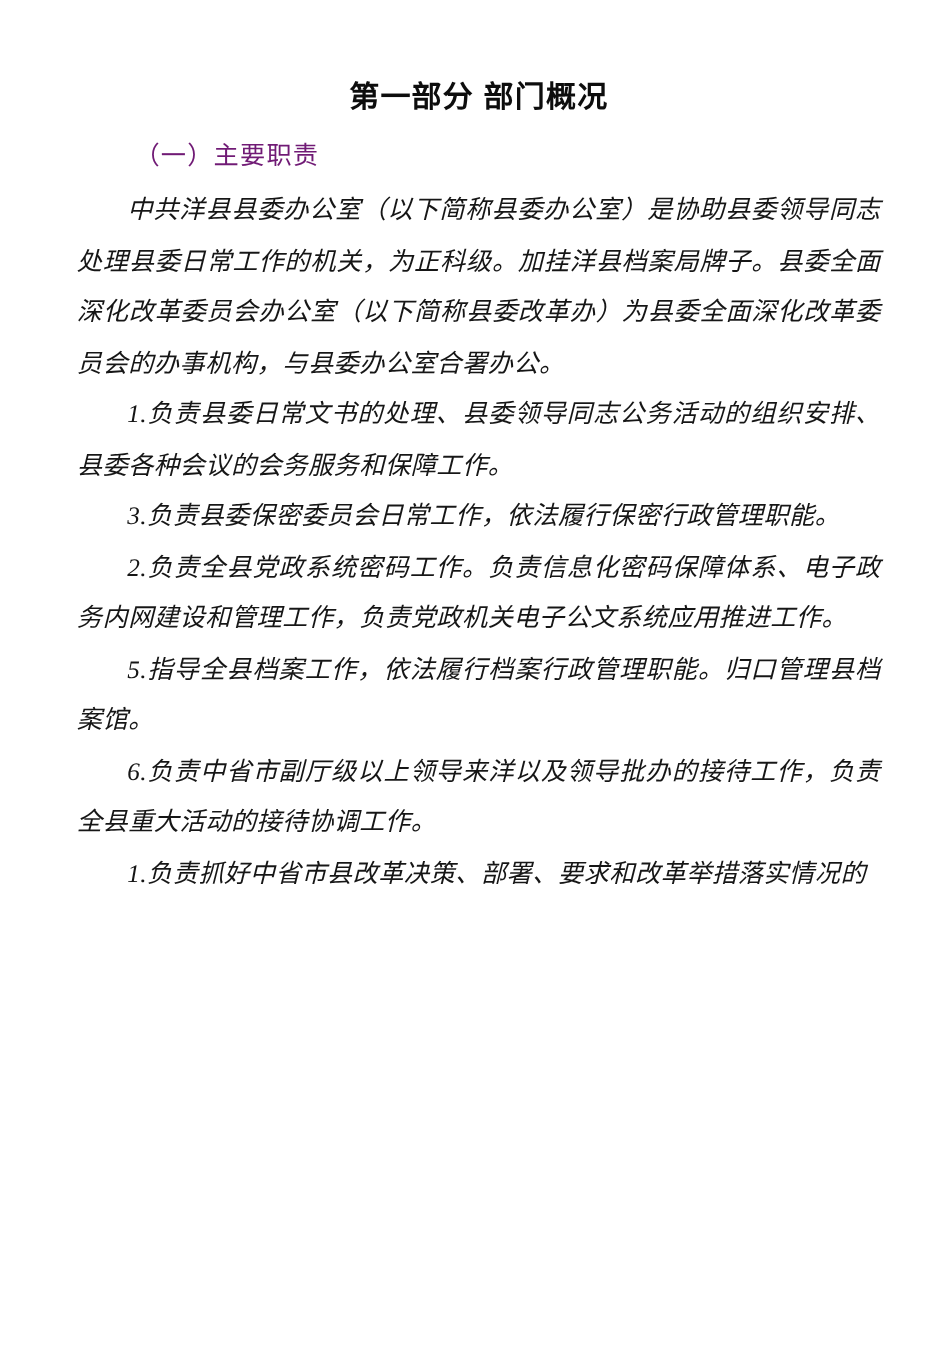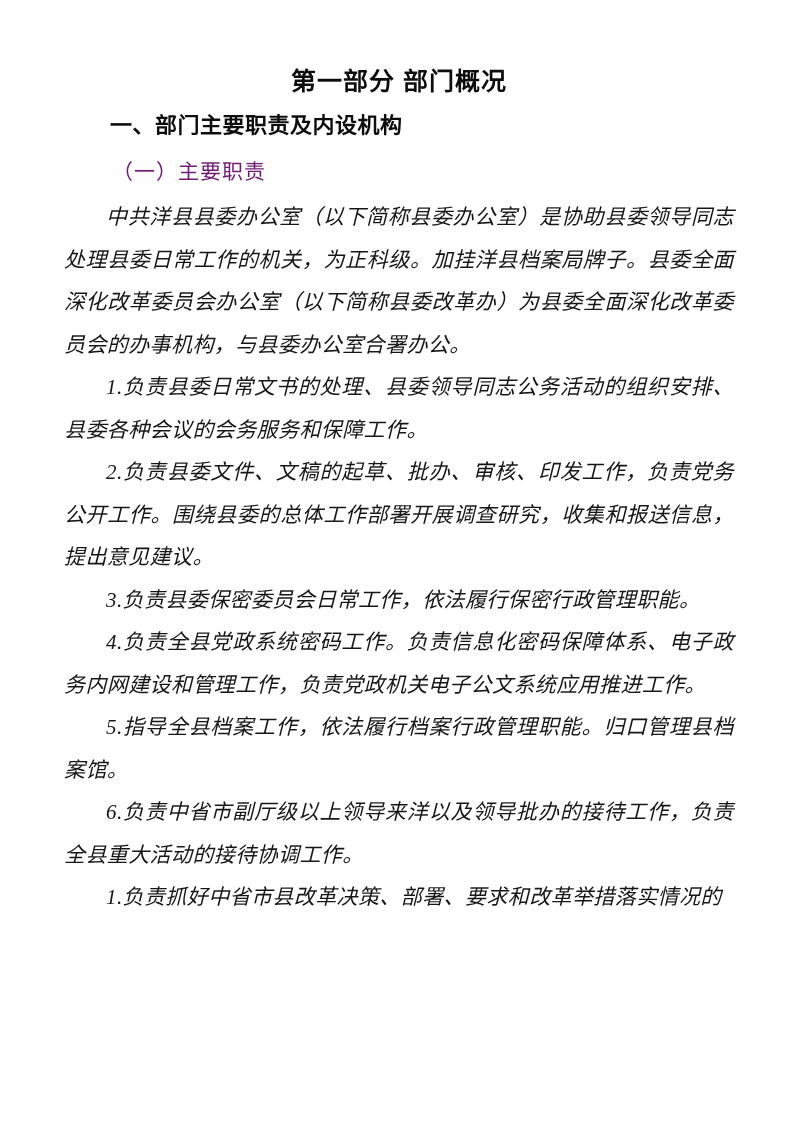--- a/index.html
+++ b/index.html
@@ -69,29 +69,27 @@
   }
 </style>
 </head>
 <body>
 
 <div class="page">
   <div class="content">
 
     <h1 class="doc-title">第一部分 部门概况</h1>
 
-    <h2 class="section-heading">一、部门主要职责及内设机构</h2>
 
     <h3 class="subsection-heading">（一）主要职责</h3>
 
     <div class="paragraphs">
       <p class="para">中共洋县县委办公室（以下简称县委办公室）是协助县委领导同志处理县委日常工作的机关，为正科级。加挂洋县档案局牌子。县委全面深化改革委员会办公室（以下简称县委改革办）为县委全面深化改革委员会的办事机构，与县委办公室合署办公。</p>
       <p class="para">1.负责县委日常文书的处理、县委领导同志公务活动的组织安排、县委各种会议的会务服务和保障工作。</p>
-      <p class="para">2.负责县委文件、文稿的起草、批办、审核、印发工作，负责党务公开工作。围绕县委的总体工作部署开展调查研究，收集和报送信息，提出意见建议。</p>
       <p class="para">3.负责县委保密委员会日常工作，依法履行保密行政管理职能。</p>
-      <p class="para">4.负责全县党政系统密码工作。负责信息化密码保障体系、电子政务内网建设和管理工作，负责党政机关电子公文系统应用推进工作。</p>
+      <p class="para">2.负责全县党政系统密码工作。负责信息化密码保障体系、电子政务内网建设和管理工作，负责党政机关电子公文系统应用推进工作。</p>
       <p class="para">5.指导全县档案工作，依法履行档案行政管理职能。归口管理县档案馆。</p>
       <p class="para">6.负责中省市副厅级以上领导来洋以及领导批办的接待工作，负责全县重大活动的接待协调工作。</p>
       <p class="para">1.负责抓好中省市县改革决策、部署、要求和改革举措落实情况的</p>
     </div>
 
   </div>
 </div>
 
 </body></html>

